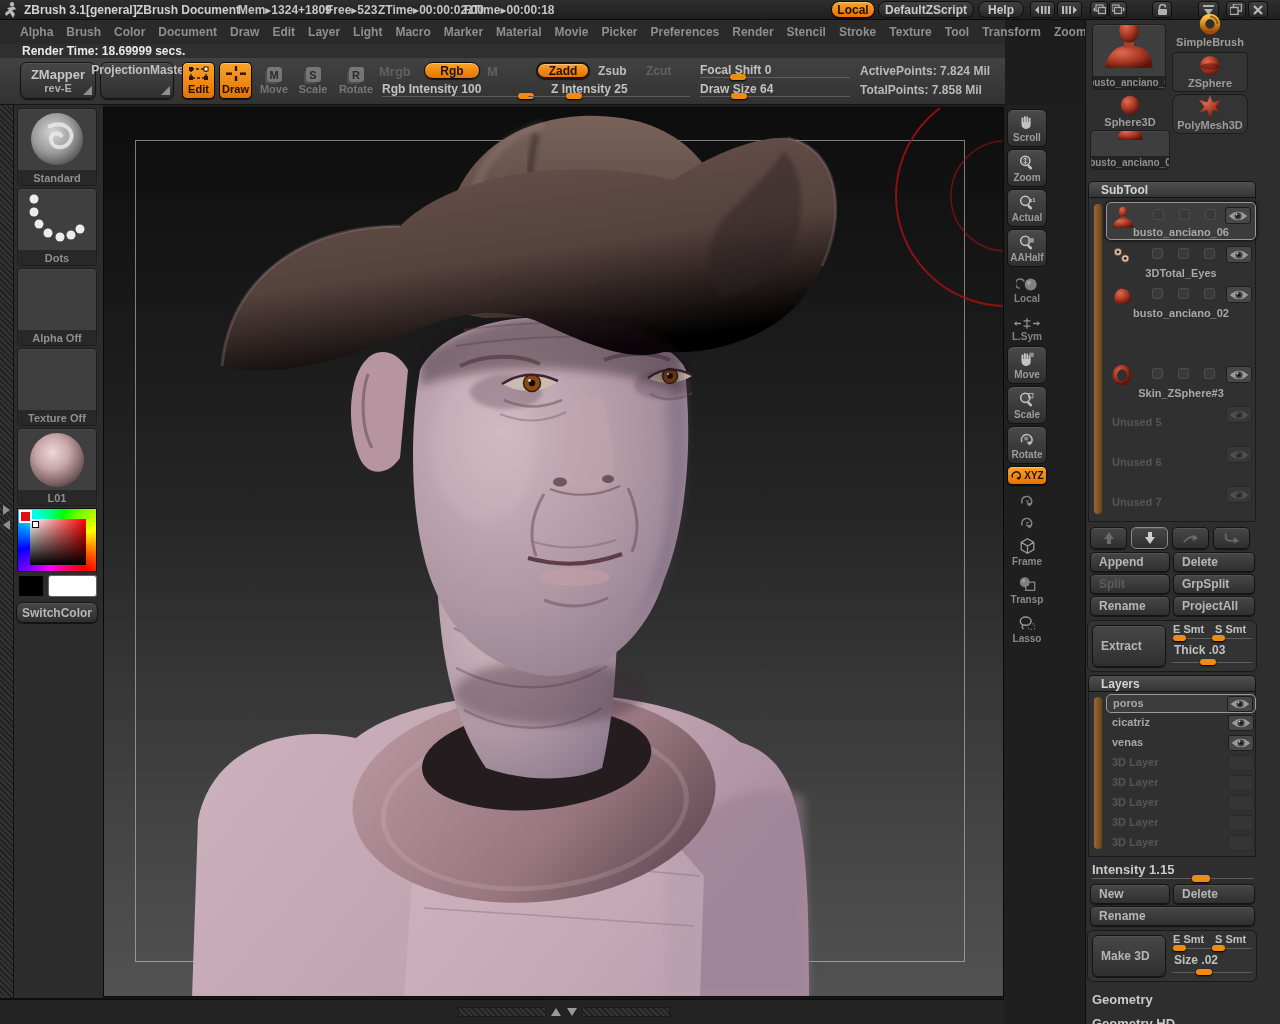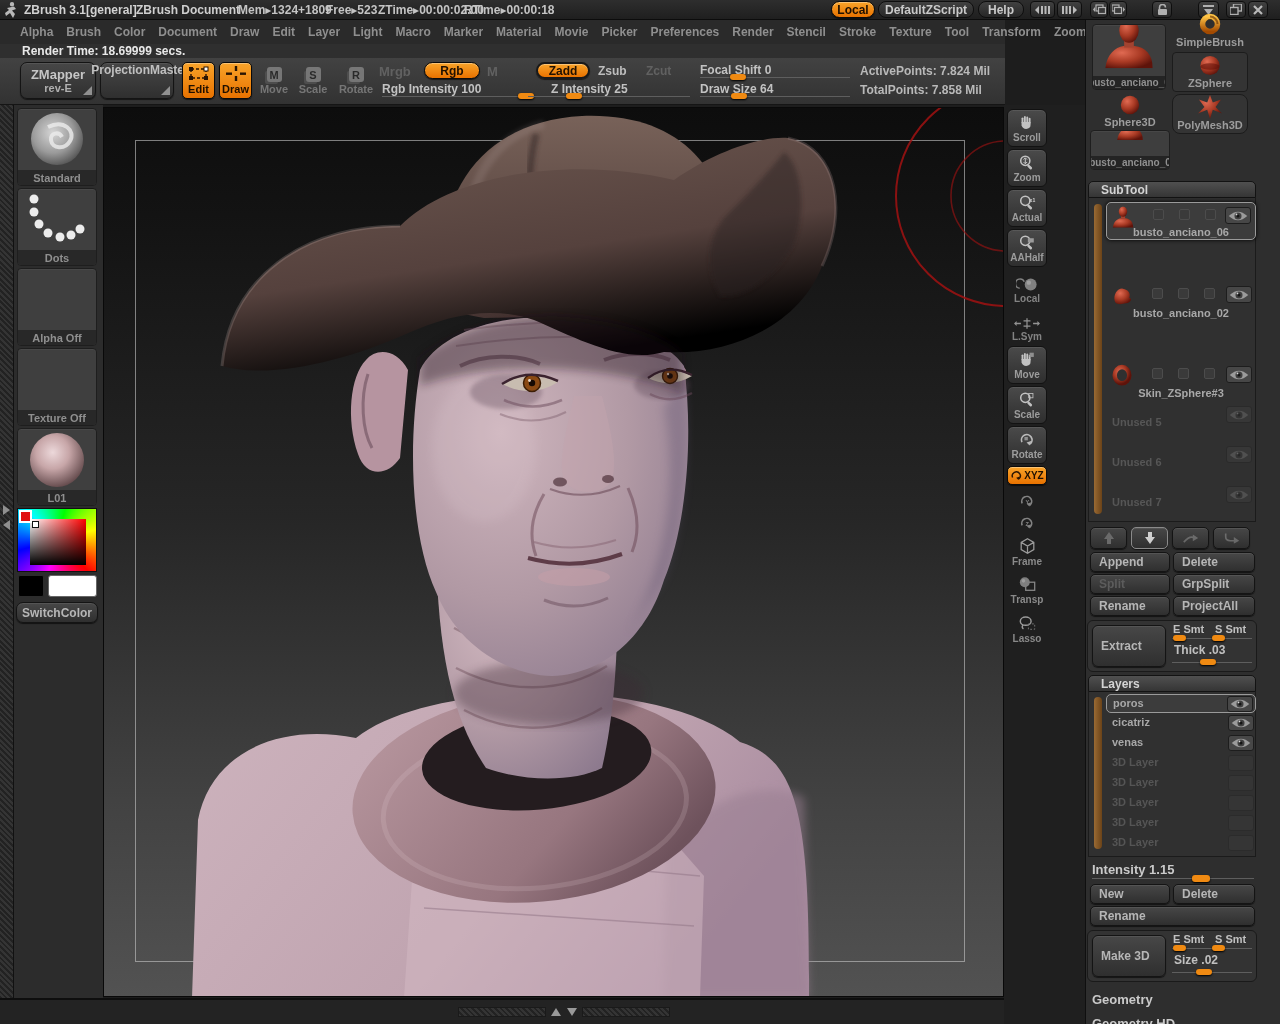--- a/index.html
+++ b/index.html
@@ -652,20 +652,34 @@
     <div class="sq" style="left:46px;"></div>
     <div class="sq" style="left:72px;"></div>
     <div class="sq" style="left:98px;"></div>
     <div class="eyebox">
         <svg width="20" height="12" viewBox="0 0 26 15">
           <use href="#sym-eye"></use>
         </svg>
       </div>
     <div class="rowlbl">busto_anciano_06</div>
   </div>
+  <div class="strow" style="top:242px;">
+    <svg class="abs" style="left:4px;top:1px" width="24" height="26" viewBox="0 0 26 32">
+        <use href="#sym-eyes"></use>
+      </svg>
+    <div class="sq" style="left:46px;"></div>
+    <div class="sq" style="left:72px;"></div>
+    <div class="sq" style="left:98px;"></div>
+    <div class="eyebox">
+        <svg width="20" height="12" viewBox="0 0 26 15">
+          <use href="#sym-eye"></use>
+        </svg>
+      </div>
+    <div class="rowlbl">3DTotal_Eyes</div>
+  </div>
   <div class="strow" style="top:282px;">
     <svg class="abs" style="left:4px;top:1px" width="24" height="26" viewBox="0 0 26 32">
         <use href="#sym-hat"></use>
       </svg>
     <div class="sq" style="left:46px;"></div>
     <div class="sq" style="left:72px;"></div>
     <div class="sq" style="left:98px;"></div>
     <div class="eyebox">
         <svg width="20" height="12" viewBox="0 0 26 15">
           <use href="#sym-eye"></use>

